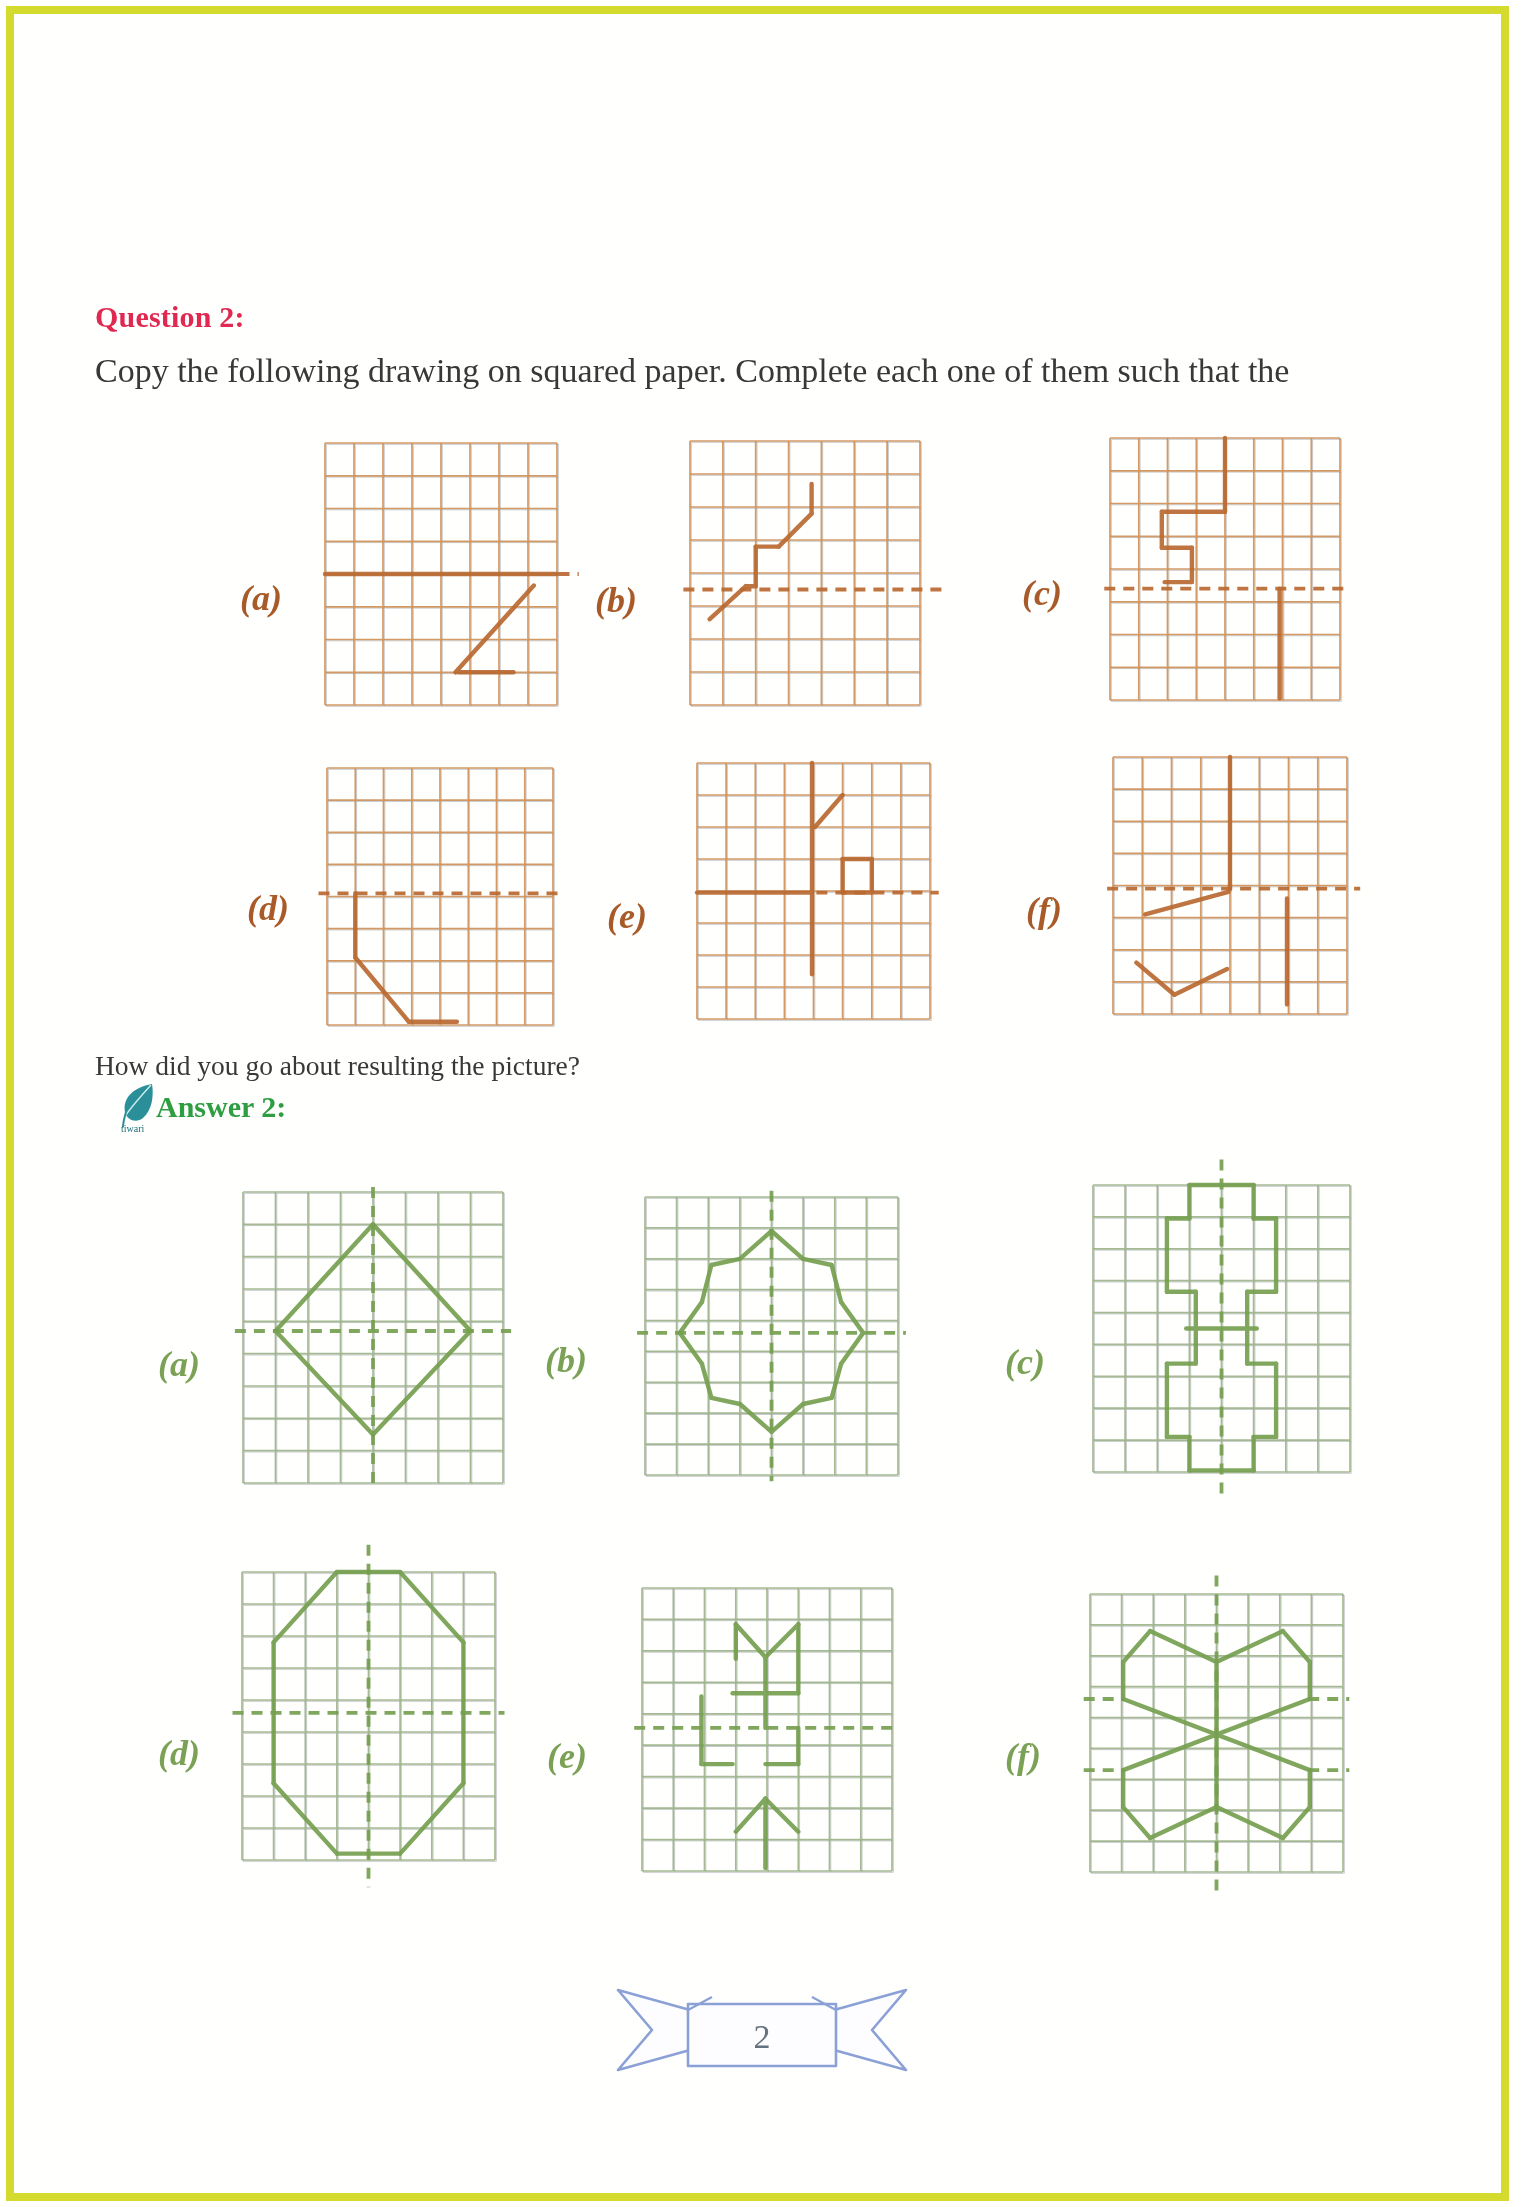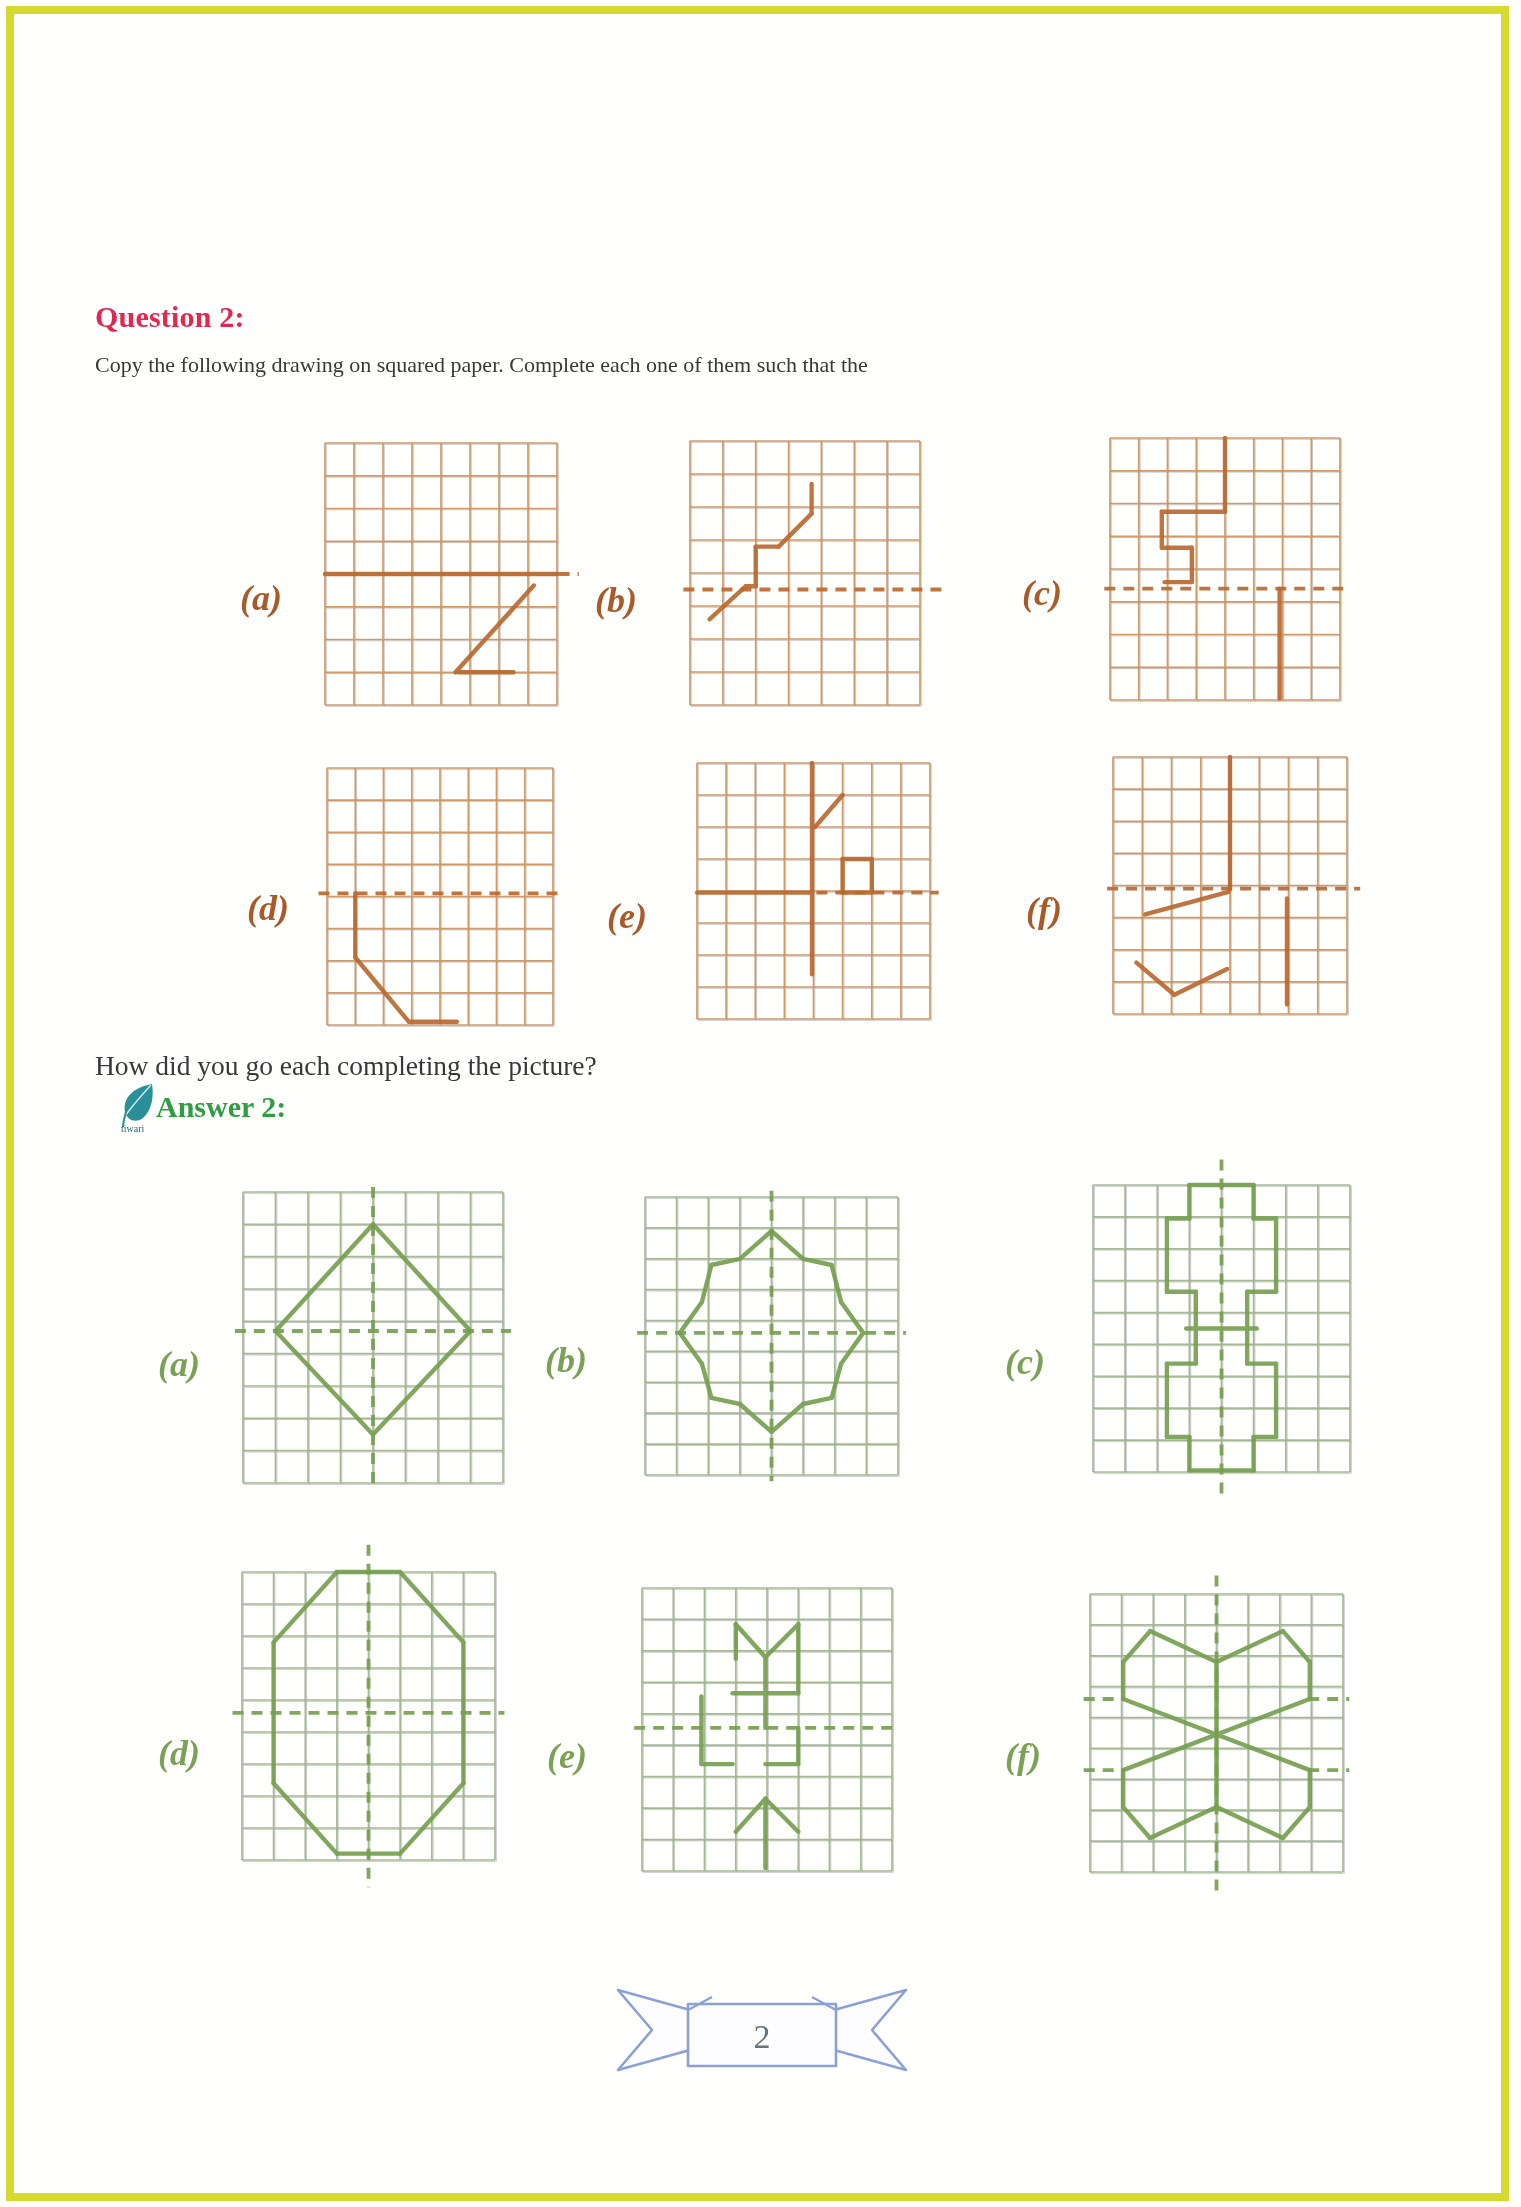--- a/index.html
+++ b/index.html
@@ -8,21 +8,21 @@
     --a-line:#76a050; --a-grid:#8fa878;
     --ink:#383838; --ribbon:#8ba1d6; --frame:#d5da2e;
   }
   html,body{margin:0;padding:0;background:#fff;}
   #page{
     position:relative;width:1515px;height:2207px;background:#fffffe;
     font-family:"Liberation Serif", serif; overflow:hidden;
   }
   #frame{position:absolute;inset:6px;border:8px solid var(--frame);pointer-events:none;}
   .h-question{position:absolute;left:95px;top:300px;font-size:30px;font-weight:bold;color:var(--q-accent);letter-spacing:.2px;}
-  .bodyline{position:absolute;left:95px;font-size:22px;color:var(--ink);white-space:nowrap;}
+  .bodyline{position:absolute;left:95px;font-size:34px;color:var(--ink);white-space:nowrap;}
   .prompt{position:absolute;left:95px;top:1050px;font-size:27.5px;color:var(--ink);white-space:nowrap;}
   .h-answer{position:absolute;left:156px;top:1090px;font-size:30px;font-weight:bold;color:var(--a-accent);}
   .logo{position:absolute;left:118px;top:1082px;width:44px;height:52px;}
   .figure{position:absolute;}
   .fig-label{position:absolute;font-style:italic;font-weight:600;font-size:36px;line-height:1;}
   .q-label{color:#a85a28;}
   .a-label{color:#7ba156;}
   .banner{position:absolute;left:612px;top:1984px;width:300px;height:92px;}
   .banner text{font-family:"Liberation Serif", serif;}
 </style>
@@ -30,21 +30,21 @@
 <body>
 
 <div id="page">
   <div id="frame"></div>
 
   <div class="h-question">Question 2:</div>
   <div class="bodyline" style="top:352px">Copy the following drawing on squared paper. Complete each one of them such that the</div>
 
   <div id="question-figures"></div>
 
-  <div class="prompt">How did you go each completing the picture?</div>
+  <div class="prompt">How did you go about resulting the picture?</div>
 
   <div class="logo">
     <svg width="44" height="52" viewBox="0 0 44 52">
       <path d="M34 2 C16 5 4 16 7 30 C9 39 19 41 25 36 C34 28 36 14 34 2 Z" fill="#2a8f98"></path>
       <path d="M33 3 C24 13 14 24 8 33" stroke="#cdeef0" stroke-width="1.4" fill="none"></path>
       <path d="M8 30 C6 37 5 41 5 45" stroke="#2a8f98" stroke-width="2" fill="none"></path>
       <text x="3" y="50" font-size="10" fill="#1d6e77">tiwari</text>
     </svg>
   </div>
   <div class="h-answer">Answer 2:</div>

